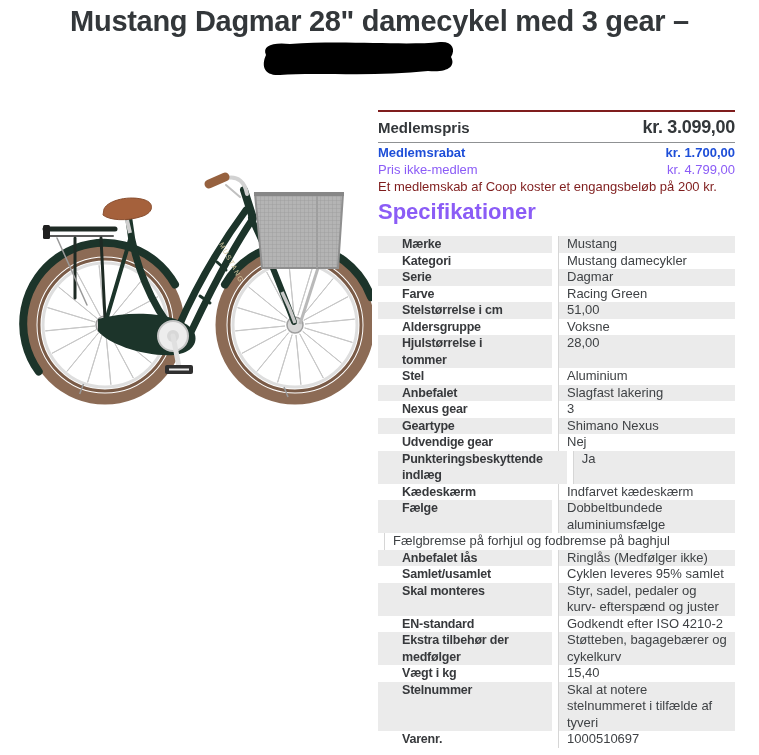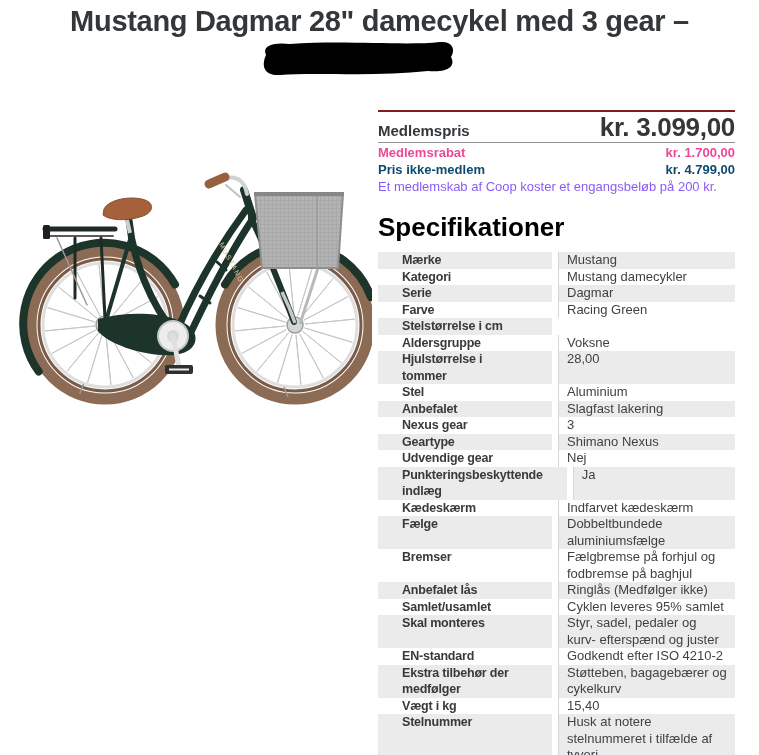--- a/index.html
+++ b/index.html
@@ -9,26 +9,26 @@
   h1.title { position: absolute; top: 4px; left: 0; right: 0; margin: 0; text-align: center;
              font-size: 29px; font-weight: bold; letter-spacing: -0.3px; color: #33373a; line-height: 34px; }
   .redaction { position: absolute; left: 256px; top: 39px; width: 200px; height: 38px; }
 
   .bike { position: absolute; left: 12px; top: 140px; width: 360px; height: 272px; }
 
   .info { position: absolute; left: 378px; top: 110px; width: 357px; }
   .price-main { display: flex; justify-content: space-between; align-items: baseline;
                 border-top: 2px solid #7f1d1d; padding: 3px 0; }
   .price-main .lbl { font-size: 15px; font-weight: bold; }
-  .price-main .val { font-size: 26px; font-weight: bold; letter-spacing: -0.3px; line-height: 24px; }
+  .price-main .val { font-size: 18px; font-weight: bold; letter-spacing: -0.3px; line-height: 24px; }
   .sep { border-top: 1px solid #8f9193; }
-  .price-row { display: flex; justify-content: space-between; font-size: 13px; line-height: 15px; padding-top: 2px; color: #0c4a6e; font-weight: bold; }
-  .price-row.bold { font-weight: bold; color: #ec4899; }
-  .note { font-size: 13px; line-height: 15px; padding-top: 2px; color: #8b5cf6; }
-  h2.spec-heading { margin: 18px 0 0; font-size: 26px; font-weight: bold; color: #000000; line-height: 31px; }
+  .price-row { display: flex; justify-content: space-between; font-size: 13px; line-height: 15px; padding-top: 2px; color: #8b5cf6; }
+  .price-row.bold { font-weight: bold; color: #1d4ed8; }
+  .note { font-size: 13px; line-height: 15px; padding-top: 2px; color: #7f1d1d; }
+  h2.spec-heading { margin: 2px 0 0; font-size: 22px; font-weight: bold; color: #8b5cf6; line-height: 31px; }
 
   #spec-rows { margin-top: 9px; font-size: 13px; line-height: 16.5px; color: #3f4245; }
   .spec-row { display: flex; align-items: stretch; }
   .spec-label { flex: 0 0 174px; padding: 0 24px; font-weight: bold; font-size: 12.5px; letter-spacing: -0.2px; color: #37393c; }
   .spec-value { flex: 1; margin-left: 6px; border-left: 1px solid #d6d6d6; padding: 0 8px; }
   .spec-row:nth-child(odd) .spec-label,
   .spec-row:nth-child(odd) .spec-value { background: #ebebeb; }
 </style>
 </head>
 <body>
@@ -218,20 +218,21 @@
         <div class="spec-row">
           <div class="spec-label">Serie</div>
           <div class="spec-value">Dagmar</div>
         </div>
         <div class="spec-row">
           <div class="spec-label">Farve</div>
           <div class="spec-value">Racing Green</div>
         </div>
         <div class="spec-row">
           <div class="spec-label">Stelstørrelse i cm</div>
+          <div class="spec-value">51,00</div>
         </div>
         <div class="spec-row">
           <div class="spec-label">Aldersgruppe</div>
           <div class="spec-value">Voksne</div>
         </div>
         <div class="spec-row">
           <div class="spec-label">Hjulstørrelse i tommer</div>
           <div class="spec-value">28,00</div>
         </div>
         <div class="spec-row">
@@ -260,21 +261,20 @@
         </div>
         <div class="spec-row">
           <div class="spec-label">Kædeskærm</div>
           <div class="spec-value">Indfarvet kædeskærm</div>
         </div>
         <div class="spec-row">
           <div class="spec-label">Fælge</div>
           <div class="spec-value">Dobbeltbundede aluminiumsfælge</div>
         </div>
         <div class="spec-row">
-          <div class="spec-label">Bremser</div>
           <div class="spec-value">Fælgbremse på forhjul og fodbremse på baghjul</div>
         </div>
         <div class="spec-row">
           <div class="spec-label">Anbefalet lås</div>
           <div class="spec-value">Ringlås (Medfølger ikke)</div>
         </div>
         <div class="spec-row">
           <div class="spec-label">Samlet/usamlet</div>
           <div class="spec-value">Cyklen leveres 95% samlet</div>
         </div>
@@ -289,21 +289,21 @@
         <div class="spec-row">
           <div class="spec-label">Ekstra tilbehør der medfølger</div>
           <div class="spec-value">Støtteben, bagagebærer og cykelkurv</div>
         </div>
         <div class="spec-row">
           <div class="spec-label">Vægt i kg</div>
           <div class="spec-value">15,40</div>
         </div>
         <div class="spec-row">
           <div class="spec-label">Stelnummer</div>
-          <div class="spec-value">Husk at notere stelnummeret i tilfælde af tyveri</div>
+          <div class="spec-value">Skal at notere stelnummeret i tilfælde af tyveri</div>
         </div>
         <div class="spec-row">
           <div class="spec-label">Varenr.</div>
           <div class="spec-value">1000510697</div>
         </div>
       </div>
   </div>
 
 </div>
 

